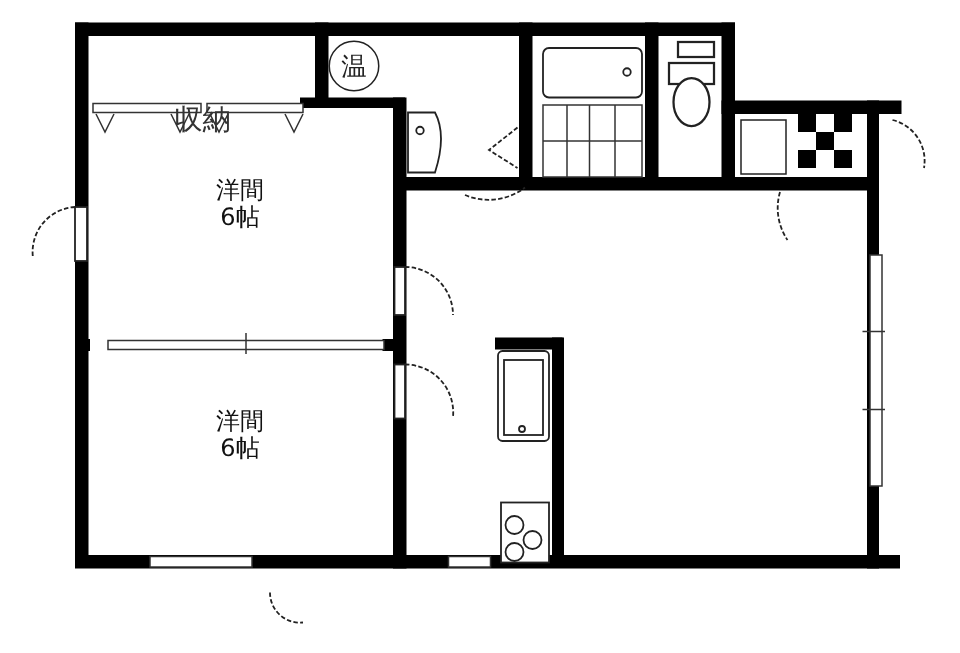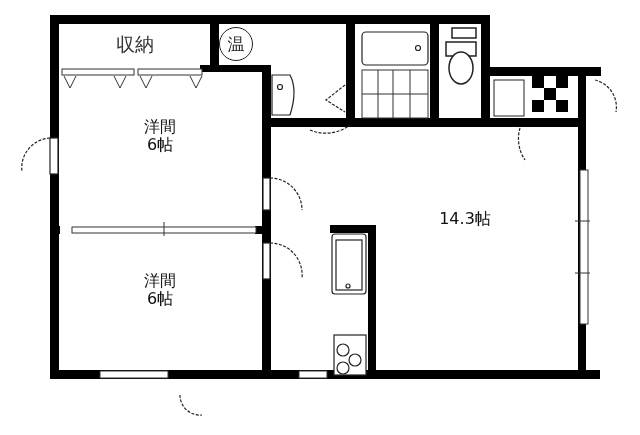--- a/index.html
+++ b/index.html
@@ -1,21 +1,21 @@
 <!DOCTYPE html>
 <html><head>
 <meta charset="utf-8">
 <style>
   html, body { margin: 0; padding: 0; background: #ffffff; }
   body { width: 640px; height: 435px; position: relative; overflow: hidden;
          font-family: "DejaVu Sans", sans-serif; }
   svg { position: absolute; left: 0; top: 0; }
   .label { position: absolute; color: #111; text-align: center; line-height: 1.1; }
   .room-sm { font-size: 16px; }
-  .room-xs { font-size: 19px; color: #333; }
+  .room-xs { font-size: 19px; color: #333; margin-top: 36px; }
   .onsen { position: absolute; left: 219px; top: 27px; width: 32px; height: 32px;
            border: 1.5px solid #222; border-radius: 50%; font-size: 17px;
            display: flex; align-items: center; justify-content: center; color: #222; background:#fff; }
 </style>
 </head>
 <body>
 
 <svg width="640" height="435" viewBox="0 0 640 435">
 
   <g fill="#000">
@@ -145,14 +145,13 @@
   <div>洋間</div>
   <div>6帖</div>
 </div>
 
 <div class="label room-sm" style="left:110px; top:272px; width:100px;">
   <div>洋間</div>
   <div>6帖</div>
 </div>
 
 <div class="label room-sm" style="left:400px; top:210px; width:130px;">
-  <div>14.3帖</div>
 </div>
 
 </body></html>

